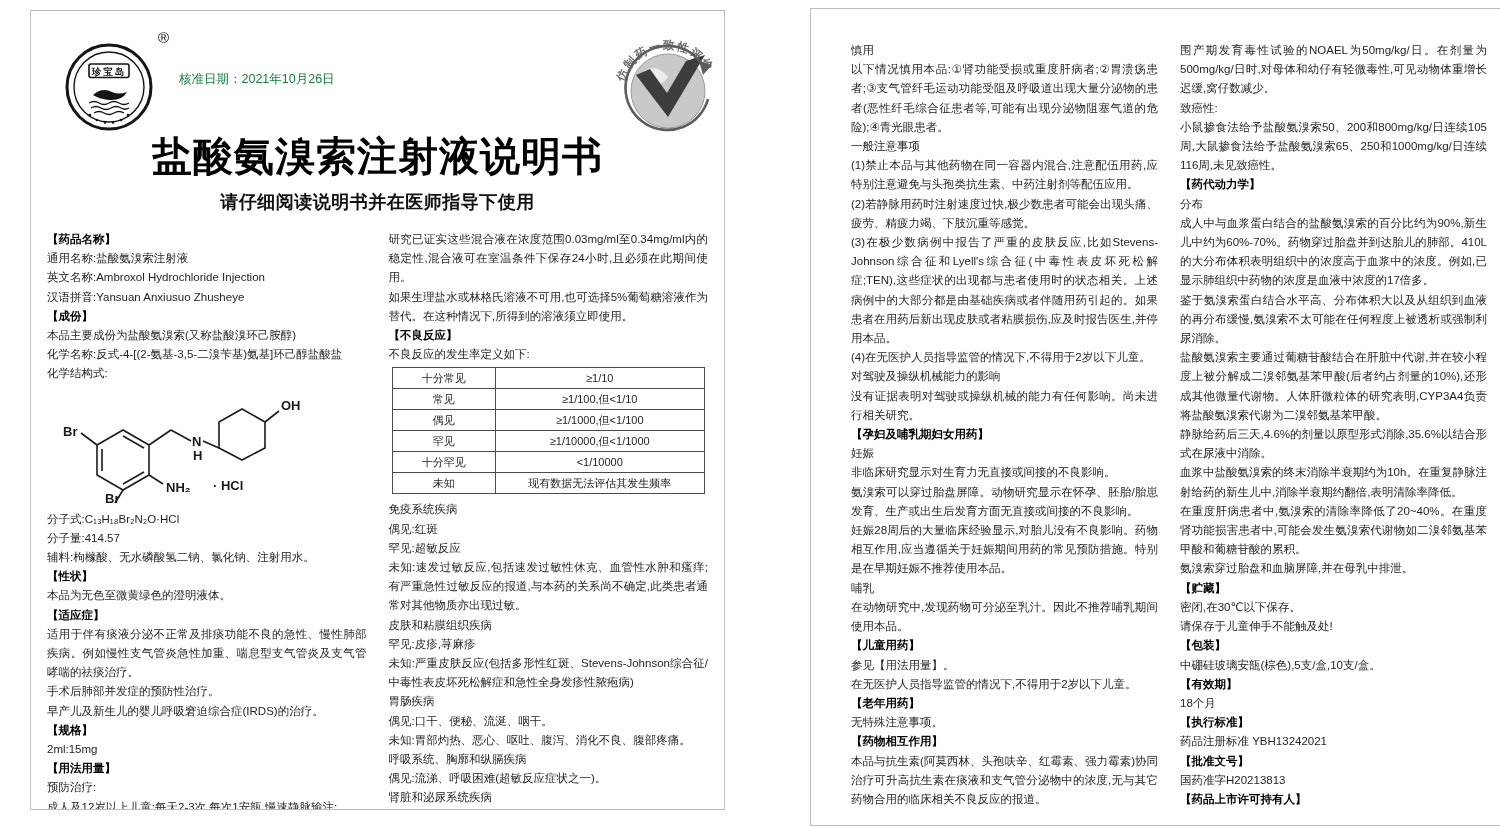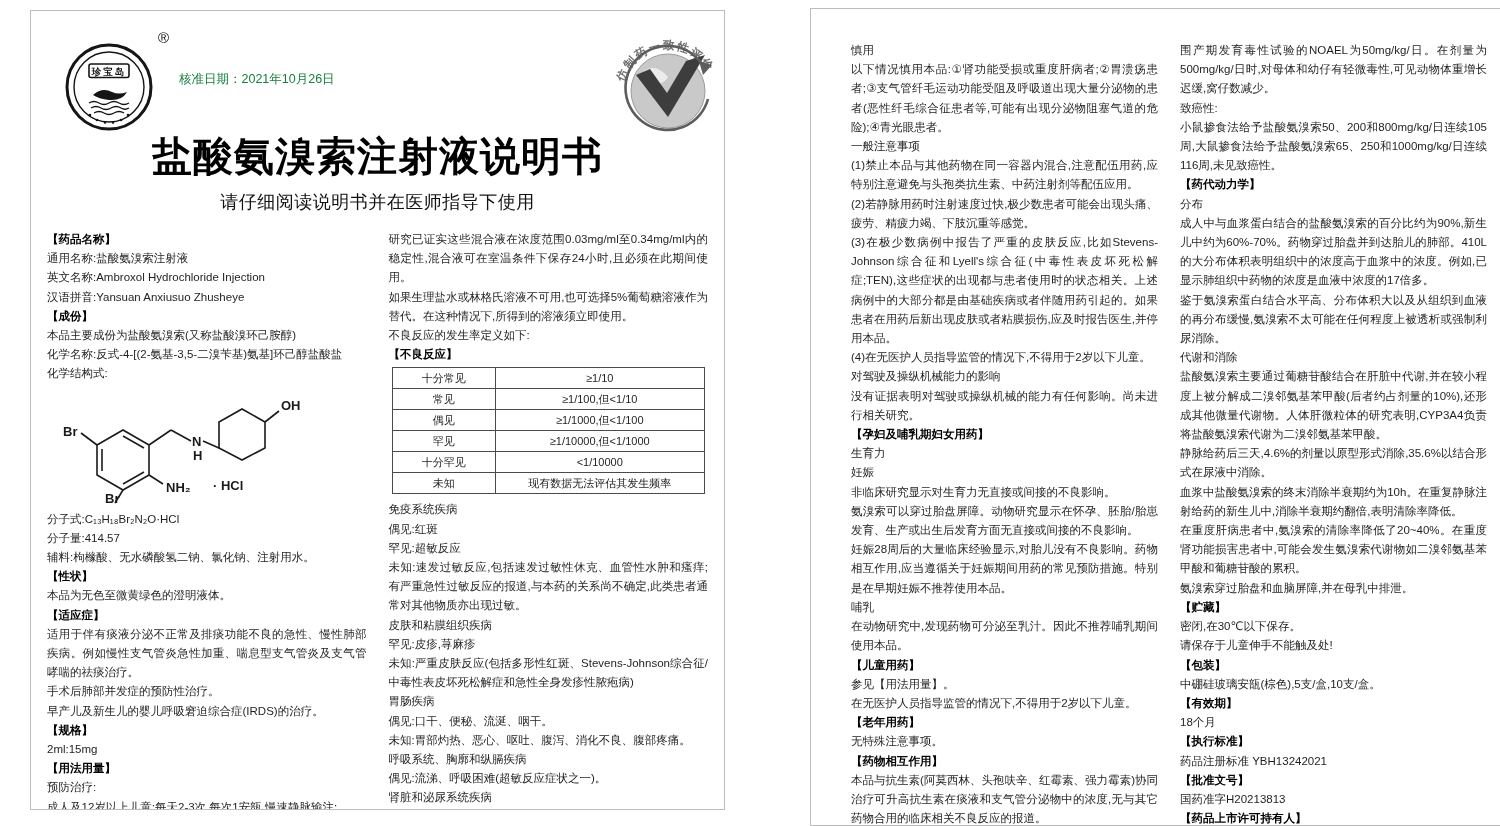--- a/index.html
+++ b/index.html
@@ -21,21 +21,21 @@
   .logo-wrap{position:absolute;left:14px;top:8px;width:120px;height:100px;}
   .reg-mark{position:absolute;left:97px;top:-4px;font-size:15px;color:#111;}
   .approval{position:absolute;left:132px;top:46px;font-size:12.5px;color:#15803d;}
   .badge-wrap{position:absolute;left:562px;top:4px;width:118px;height:118px;}
 
   h1.doc-title{
     margin:8px 0 6px 0;text-align:center;
     font-size:40px;font-weight:700;color:#000000;letter-spacing:1px;
   }
   .subtitle{
-    text-align:center;font-size:18px;font-weight:400;color:#111;
+    text-align:center;font-size:18px;font-weight:700;color:#111;
     margin-bottom:16px;letter-spacing:0.5px;
   }
 
   .cols{display:flex;gap:22px;}
   .col{flex:1 1 0;min-width:0;}
 
   .ln{margin:0;font-size:11.5px;line-height:19.2px;text-align:justify;color:#1f1f1f;}
   .ln.h{font-weight:700;color:#000;}
 
   .chem-wrap{margin:2px 0 2px 6px;}
@@ -156,22 +156,22 @@
           <div class="ln h">【用法用量】</div>
           <div class="ln p">预防治疗:</div>
           <div class="ln p">成人及12岁以上儿童:每天2-3次,每次1安瓿,慢速静脉输注;</div>
         </div>
     </div>
 
     <div class="col">
       <div>
           <div class="ln p">研究已证实这些混合液在浓度范围0.03mg/ml至0.34mg/ml内的稳定性,混合液可在室温条件下保存24小时,且必须在此期间使用。</div>
           <div class="ln p">如果生理盐水或林格氏溶液不可用,也可选择5%葡萄糖溶液作为替代。在这种情况下,所得到的溶液须立即使用。</div>
+          <div class="ln h">【不良反应】</div>
           <div class="ln p">不良反应的发生率定义如下:</div>
-          <div class="ln h">【不良反应】</div>
         </div>
 
       <table class="freq-table">
         <tbody>
           <tr>
             <td class="c0">十分常见</td>
             <td>≥1/10</td>
           </tr>
           <tr>
             <td class="c0">常见</td>
@@ -223,21 +223,20 @@
           <div class="ln p">慎用</div>
           <div class="ln p">以下情况慎用本品:①肾功能受损或重度肝病者;②胃溃疡患者;③支气管纤毛运动功能受阻及呼吸道出现大量分泌物的患者(恶性纤毛综合征患者等,可能有出现分泌物阻塞气道的危险);④青光眼患者。</div>
           <div class="ln p">一般注意事项</div>
           <div class="ln p">(1)禁止本品与其他药物在同一容器内混合,注意配伍用药,应特别注意避免与头孢类抗生素、中药注射剂等配伍应用。</div>
           <div class="ln p">(2)若静脉用药时注射速度过快,极少数患者可能会出现头痛、疲劳、精疲力竭、下肢沉重等感觉。</div>
           <div class="ln p">(3)在极少数病例中报告了严重的皮肤反应,比如Stevens-Johnson综合征和Lyell's综合征(中毒性表皮坏死松解症;TEN),这些症状的出现都与患者使用时的状态相关。上述病例中的大部分都是由基础疾病或者伴随用药引起的。如果患者在用药后新出现皮肤或者粘膜损伤,应及时报告医生,并停用本品。</div>
           <div class="ln p">(4)在无医护人员指导监管的情况下,不得用于2岁以下儿童。</div>
           <div class="ln p">对驾驶及操纵机械能力的影响</div>
           <div class="ln p">没有证据表明对驾驶或操纵机械的能力有任何影响。尚未进行相关研究。</div>
           <div class="ln h">【孕妇及哺乳期妇女用药】</div>
-          <div class="ln p">生育力</div>
           <div class="ln p">妊娠</div>
           <div class="ln p">非临床研究显示对生育力无直接或间接的不良影响。</div>
           <div class="ln p">氨溴索可以穿过胎盘屏障。动物研究显示在怀孕、胚胎/胎崽发育、生产或出生后发育方面无直接或间接的不良影响。</div>
           <div class="ln p">妊娠28周后的大量临床经验显示,对胎儿没有不良影响。药物相互作用,应当遵循关于妊娠期间用药的常见预防措施。特别是在早期妊娠不推荐使用本品。</div>
           <div class="ln p">哺乳</div>
           <div class="ln p">在动物研究中,发现药物可分泌至乳汁。因此不推荐哺乳期间使用本品。</div>
           <div class="ln h">【儿童用药】</div>
           <div class="ln p">参见【用法用量】。</div>
           <div class="ln p">在无医护人员指导监管的情况下,不得用于2岁以下儿童。</div>
           <div class="ln h">【老年用药】</div>
@@ -248,21 +247,20 @@
     </div>
     <div class="col">
       <div>
           <div class="ln p">围产期发育毒性试验的NOAEL为50mg/kg/日。在剂量为500mg/kg/日时,对母体和幼仔有轻微毒性,可见动物体重增长迟缓,窝仔数减少。</div>
           <div class="ln p">致癌性:</div>
           <div class="ln p">小鼠掺食法给予盐酸氨溴索50、200和800mg/kg/日连续105周,大鼠掺食法给予盐酸氨溴索65、250和1000mg/kg/日连续116周,未见致癌性。</div>
           <div class="ln h">【药代动力学】</div>
           <div class="ln p">分布</div>
           <div class="ln p">成人中与血浆蛋白结合的盐酸氨溴索的百分比约为90%,新生儿中约为60%-70%。药物穿过胎盘并到达胎儿的肺部。410L的大分布体积表明组织中的浓度高于血浆中的浓度。例如,已显示肺组织中药物的浓度是血液中浓度的17倍多。</div>
           <div class="ln p">鉴于氨溴索蛋白结合水平高、分布体积大以及从组织到血液的再分布缓慢,氨溴索不太可能在任何程度上被透析或强制利尿消除。</div>
-          <div class="ln p">代谢和消除</div>
           <div class="ln p">盐酸氨溴索主要通过葡糖苷酸结合在肝脏中代谢,并在较小程度上被分解成二溴邻氨基苯甲酸(后者约占剂量的10%),还形成其他微量代谢物。人体肝微粒体的研究表明,CYP3A4负责将盐酸氨溴索代谢为二溴邻氨基苯甲酸。</div>
           <div class="ln p">静脉给药后三天,4.6%的剂量以原型形式消除,35.6%以结合形式在尿液中消除。</div>
           <div class="ln p">血浆中盐酸氨溴索的终末消除半衰期约为10h。在重复静脉注射给药的新生儿中,消除半衰期约翻倍,表明清除率降低。</div>
           <div class="ln p">在重度肝病患者中,氨溴索的清除率降低了20~40%。在重度肾功能损害患者中,可能会发生氨溴索代谢物如二溴邻氨基苯甲酸和葡糖苷酸的累积。</div>
           <div class="ln p">氨溴索穿过胎盘和血脑屏障,并在母乳中排泄。</div>
           <div class="ln h">【贮藏】</div>
           <div class="ln p">密闭,在30℃以下保存。</div>
           <div class="ln p">请保存于儿童伸手不能触及处!</div>
           <div class="ln h">【包装】</div>
           <div class="ln p">中硼硅玻璃安瓿(棕色),5支/盒,10支/盒。</div>

